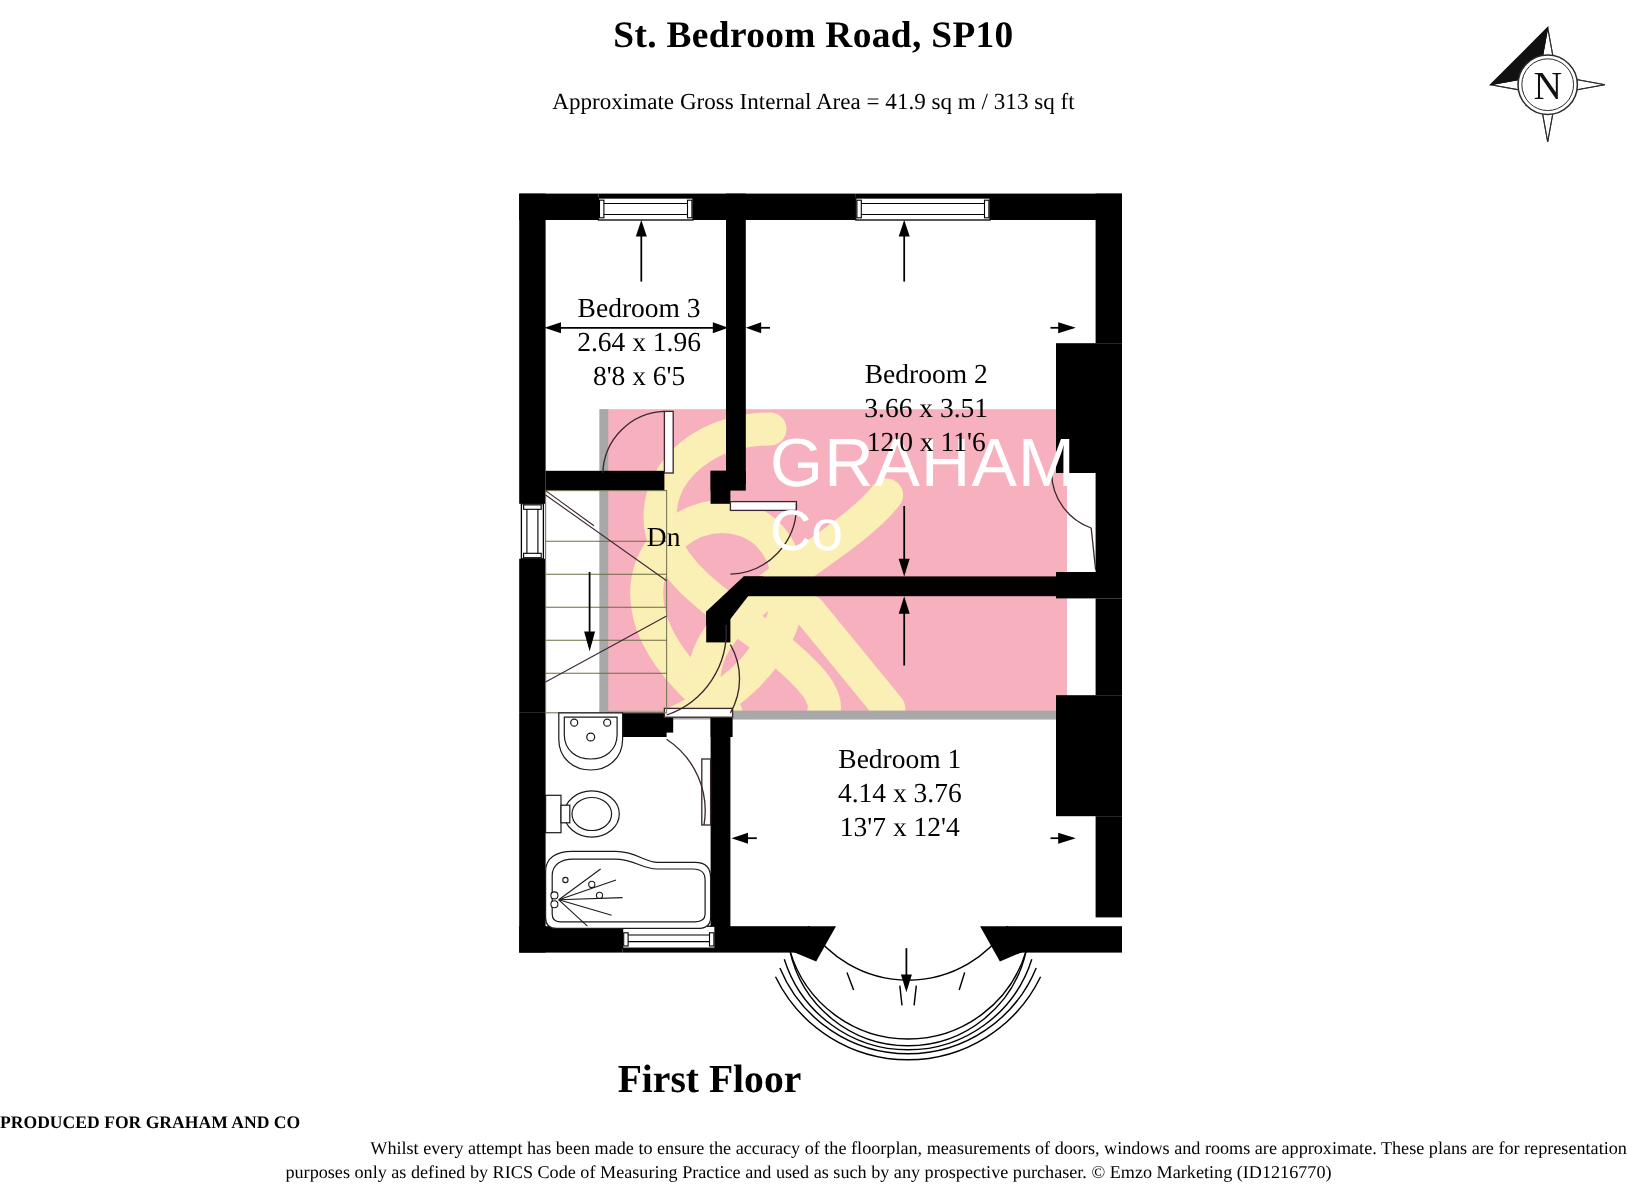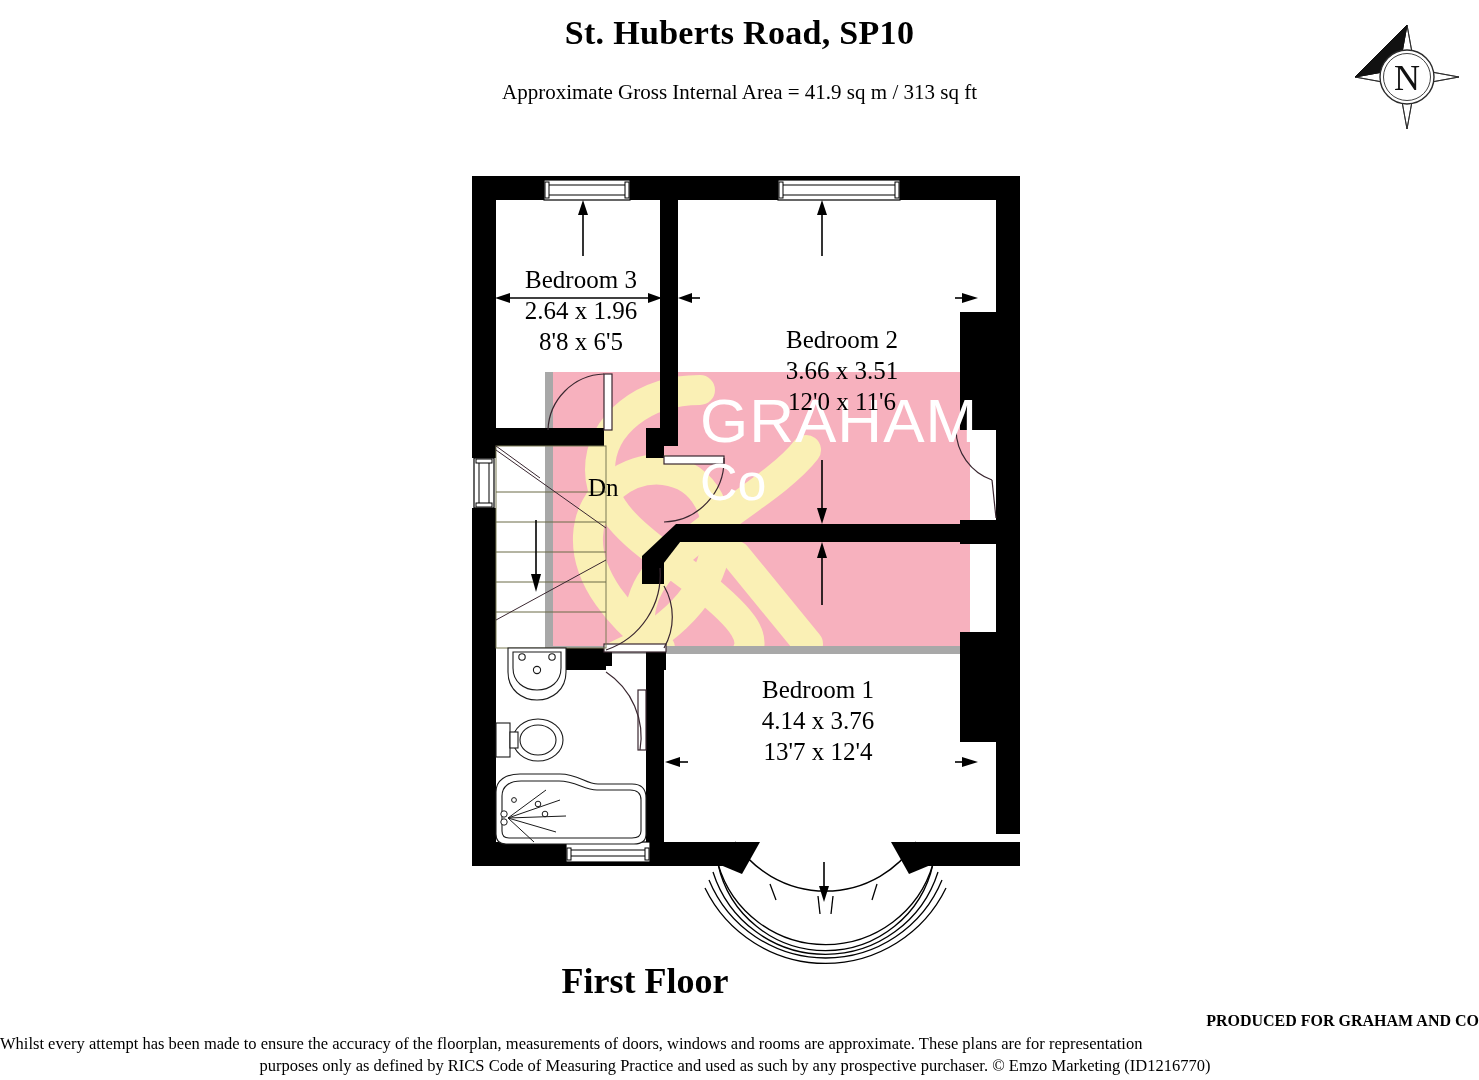--- a/index.html
+++ b/index.html
@@ -25,38 +25,38 @@
 
   
   .plan{position:absolute;left:0px;top:0px;width:1479px;height:1080px;}
 
   
   .floorlabel{
     position:absolute;left:0;top:960px;width:1290px;text-align:center;
     font-size:36px;font-weight:bold;color:#000;
   }
   .footer-head{
-    position:absolute;left:0;top:1012px;width:1479px;text-align:right;
+    position:absolute;left:0;top:1012px;width:1479px;text-align:left;
     font-size:16px;font-weight:bold;color:#000;
   }
   .footer-l1{
-    position:absolute;left:0;top:1034px;width:1479px;text-align:left;
+    position:absolute;left:0;top:1034px;width:1479px;text-align:right;
     font-size:16.5px;color:#000;
   }
   .footer-l2{
     position:absolute;left:0;top:1056px;width:1470px;text-align:center;
     font-size:16.5px;color:#000;
   }
 </style>
 </head>
 <body>
 
 <div id="page">
 
-  <div class="title">St. Huberts Road, SP10</div>
+  <div class="title">St. Bedroom Road, SP10</div>
   <div class="subtitle">Approximate Gross Internal Area = 41.9 sq m / 313 sq ft</div>
 
   <svg class="compass" viewBox="0 0 110 110">
 
     <path d="M55 3 L63 47 L107 55 L63 63 L55 107 L47 63 L3 55 L47 47 Z" fill="#ffffff" stroke="#2b2b2b" stroke-width="1"></path>
 
     <g stroke="#2b2b2b" stroke-width="0.8" fill="none">
       <path d="M55 3 L47 47 M55 3 L63 47 M107 55 L63 47 M107 55 L63 63
                M55 107 L63 63 M55 107 L47 63 M3 55 L47 63 M3 55 L47 47"></path>
     </g>

